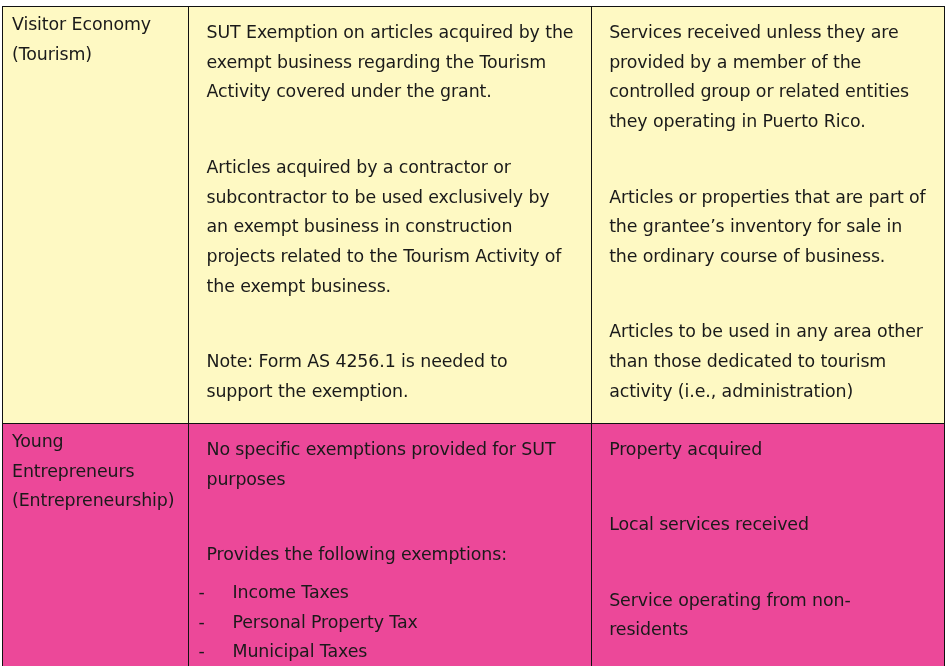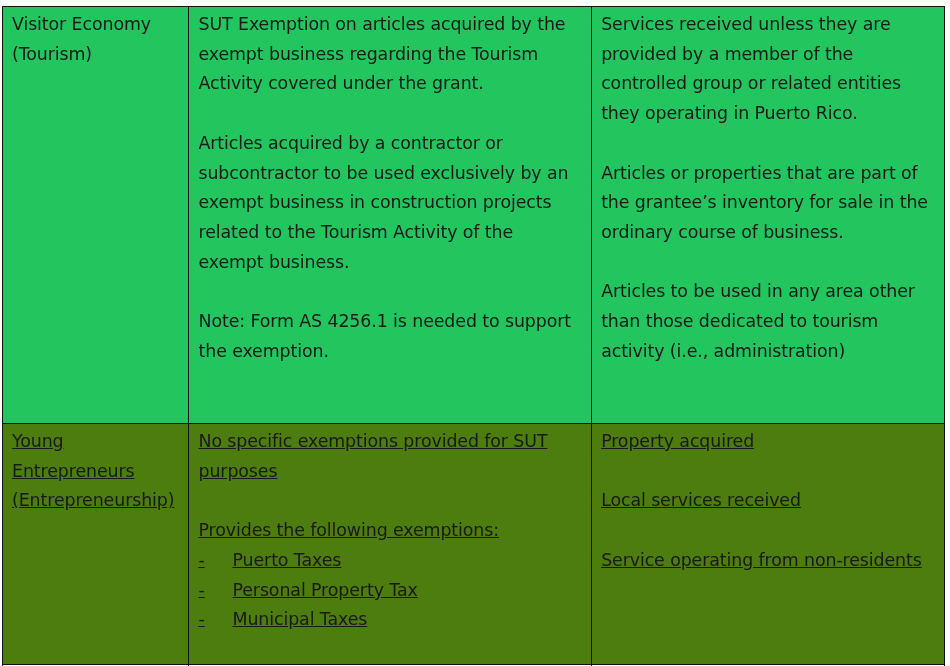--- a/index.html
+++ b/index.html
@@ -27,24 +27,24 @@
       border: 1.5px solid #111111;
       vertical-align: top;
       padding: 3px 8px 0 9px;
       font-size: 17.4px;
       line-height: 29.7px;
       letter-spacing: -0.1px;
     }
     .col1 { width: 176px; }
     .col2 { width: 380px; }
     .col3 { width: 333px; }
-    .row1 td { height: 413px; background: #22c55e; }
-    .row2 td { height: 237px; background: #4d7c0f; text-decoration: underline; }
+    .row1 td { height: 413px; background: #fef9c3; }
+    .row2 td { height: 237px; background: #ec4899; }
     .row3 td { height: 20px; background: #ffffff; }
-    .para { margin: 0; }
+    .para { margin: 8px; }
     .gap { height: 29.7px; }
     .dash-item {
       display: flex;
     }
     .dash {
       width: 34px;
       flex: 0 0 34px;
     }
   </style>
 </head>
@@ -82,21 +82,21 @@
         <div>Young</div>
         <div>Entrepreneurs</div>
         <div>(Entrepreneurship)</div>
       </td>
       <td>
         <p class="para">No specific exemptions provided for SUT purposes</p>
         <div class="gap"></div>
         <p class="para">Provides the following exemptions:</p>
         <div class="dash-item">
           <span class="dash">-</span>
-          <span>Puerto Taxes</span>
+          <span>Income Taxes</span>
         </div>
         <div class="dash-item">
           <span class="dash">-</span>
           <span>Personal Property Tax</span>
         </div>
         <div class="dash-item">
           <span class="dash">-</span>
           <span>Municipal Taxes</span>
         </div>
       </td>

